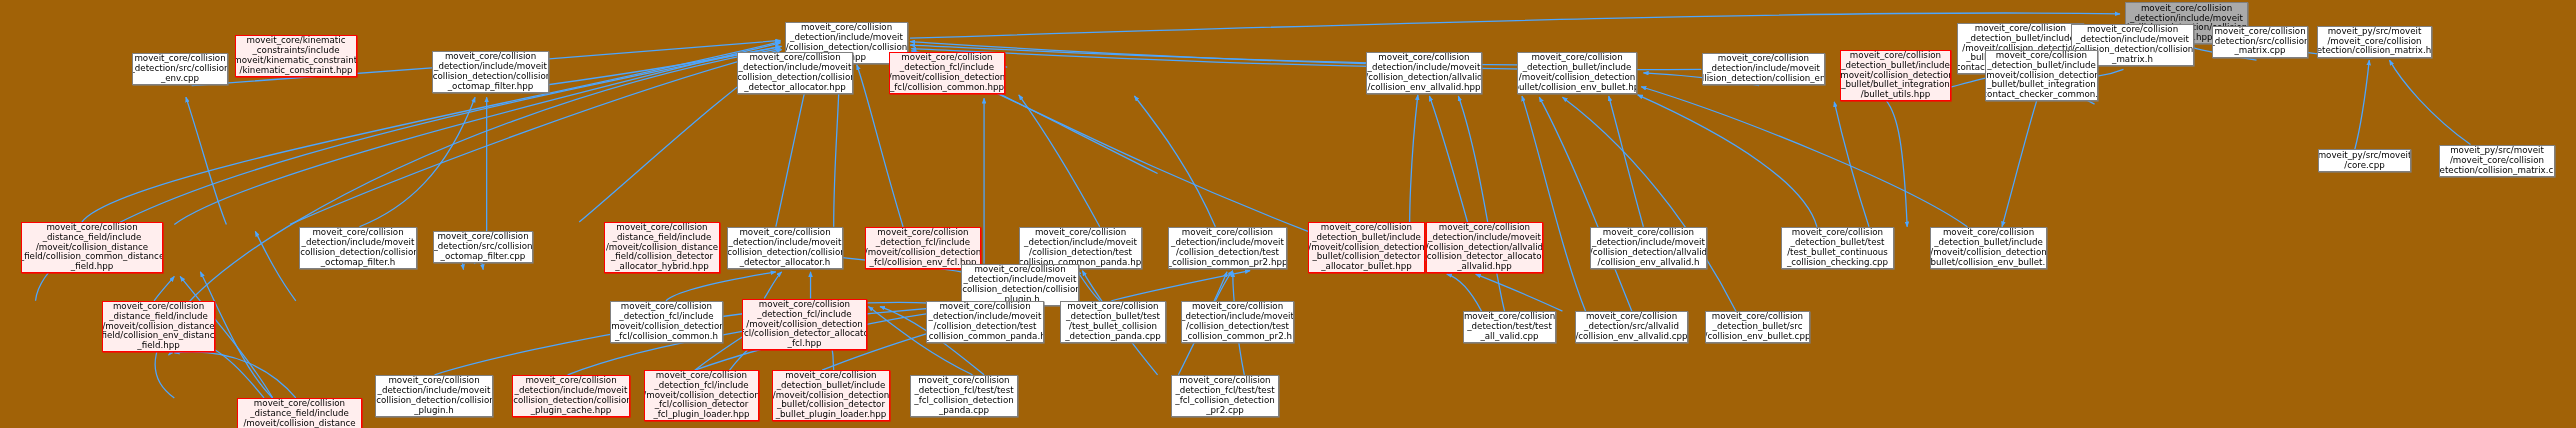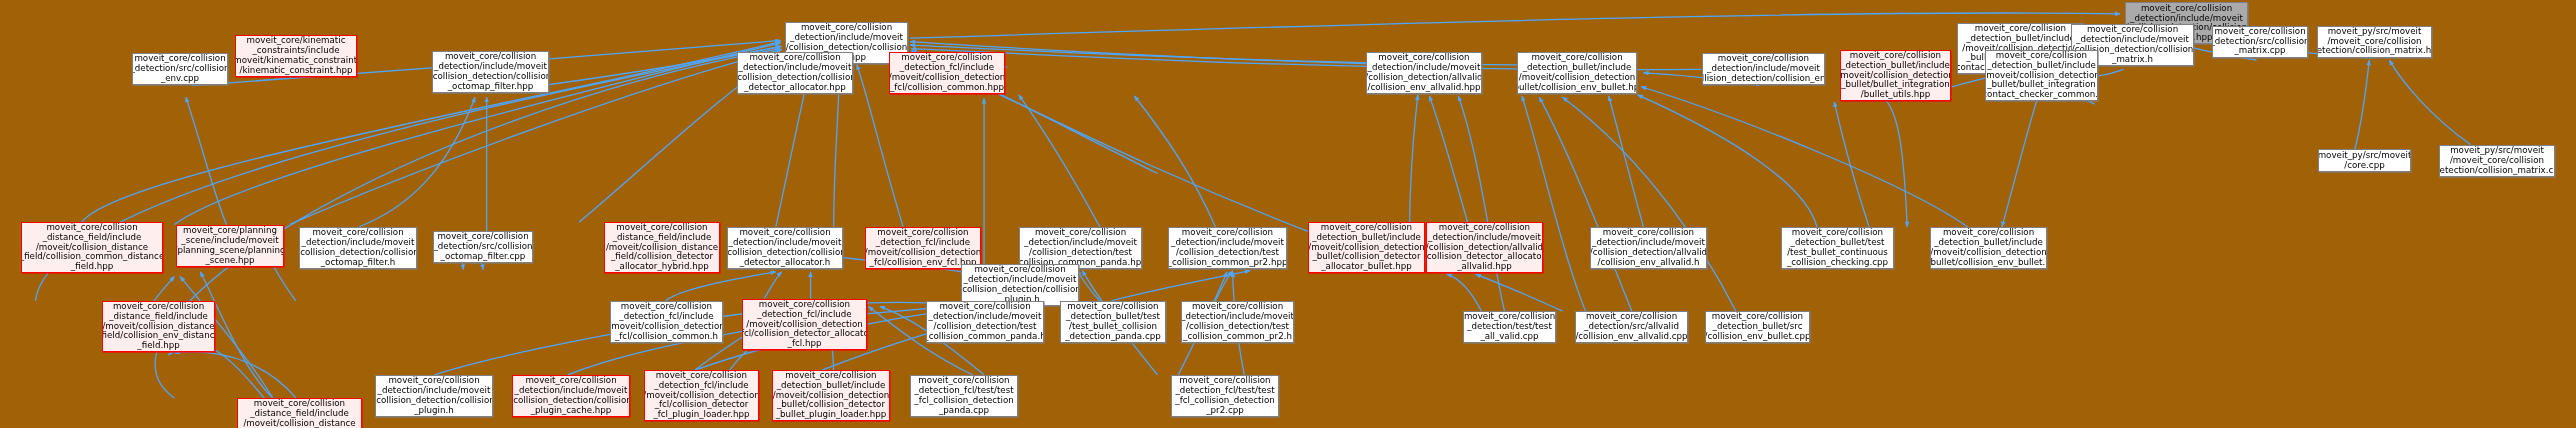--- a/index.html
+++ b/index.html
@@ -207,24 +207,20 @@
     <div class="node" style="left: 2318px; top: 149px; width: 93px; height: 23px;">moveit_py/src/moveit
 /core.cpp</div>
     <div class="node" style="left: 2439px; top: 145px; width: 116px; height: 32px;">moveit_py/src/moveit
 /moveit_core/collision
 _detection/collision_matrix.cpp</div>
     <div class="node pink" style="left: 21px; top: 222px; width: 142px; height: 51px;">moveit_core/collision
 _distance_field/include
 /moveit/collision_distance
 _field/collision_common_distance
 _field.hpp</div>
-    <div class="node pink" style="left: 176px; top: 225px; width: 108px; height: 42px;">moveit_core/planning
-_scene/include/moveit
-/planning_scene/planning
-_scene.hpp</div>
     <div class="node" style="left: 299px; top: 227px; width: 118px; height: 42px;">moveit_core/collision
 _detection/include/moveit
 /collision_detection/collision
 _octomap_filter.h</div>
     <div class="node" style="left: 433px; top: 231px; width: 100px; height: 32px;">moveit_core/collision
 _detection/src/collision
 _octomap_filter.cpp</div>
     <div class="node pink" style="left: 604px; top: 222px; width: 116px; height: 51px;">moveit_core/collision
 _distance_field/include
 /moveit/collision_distance

